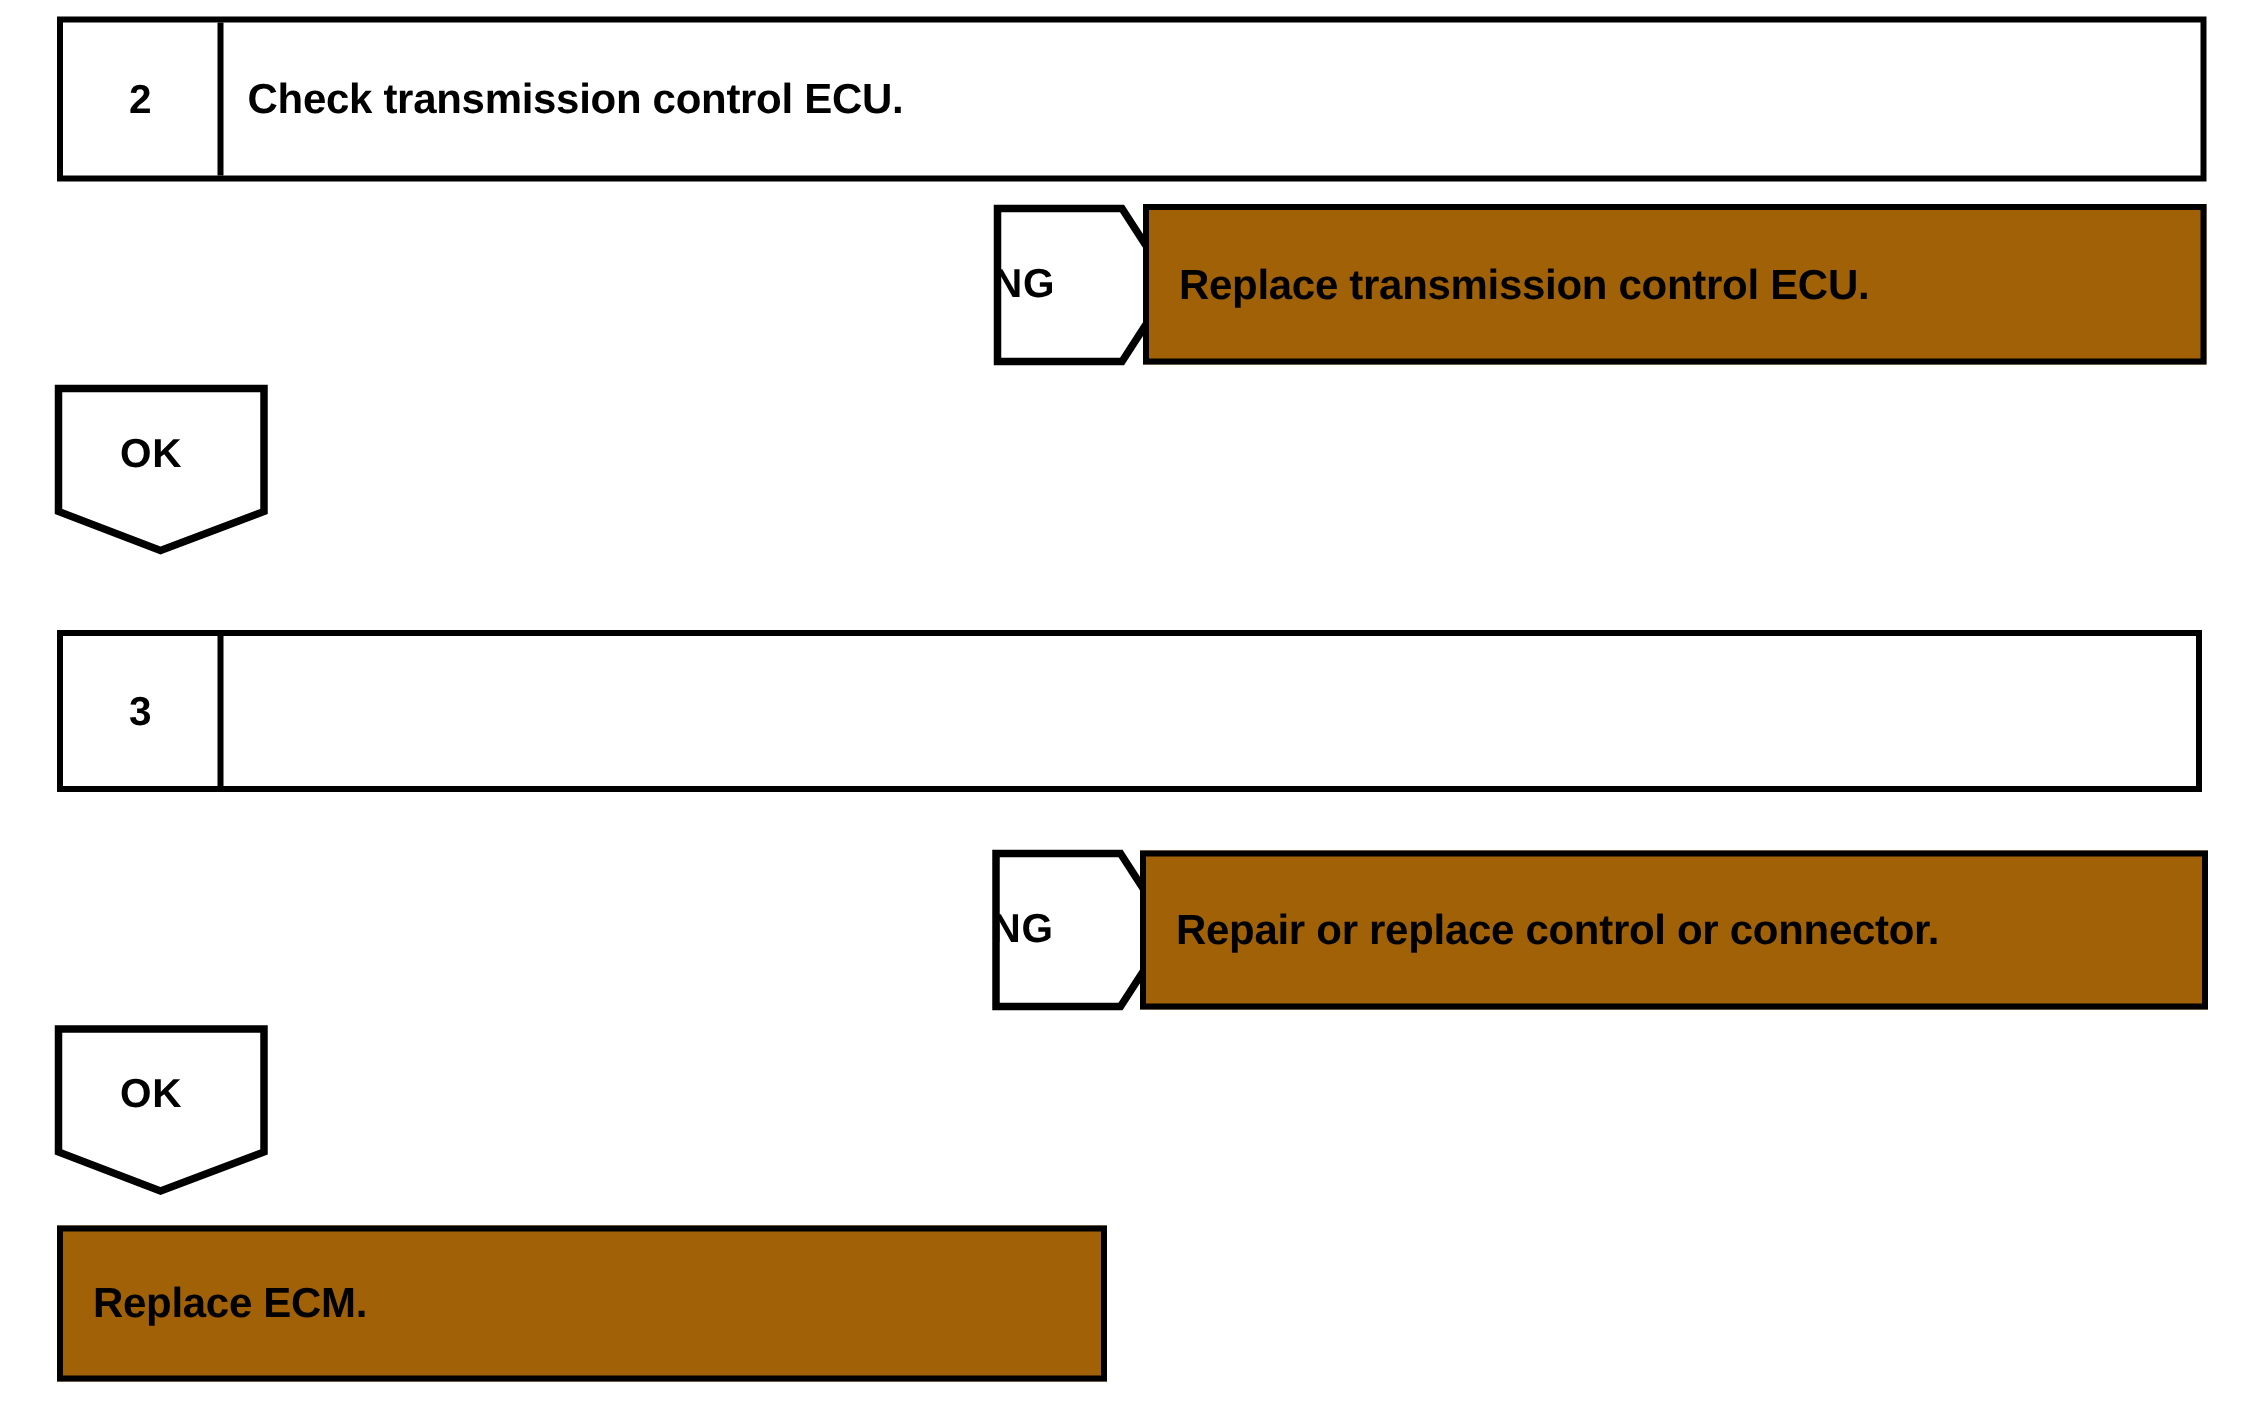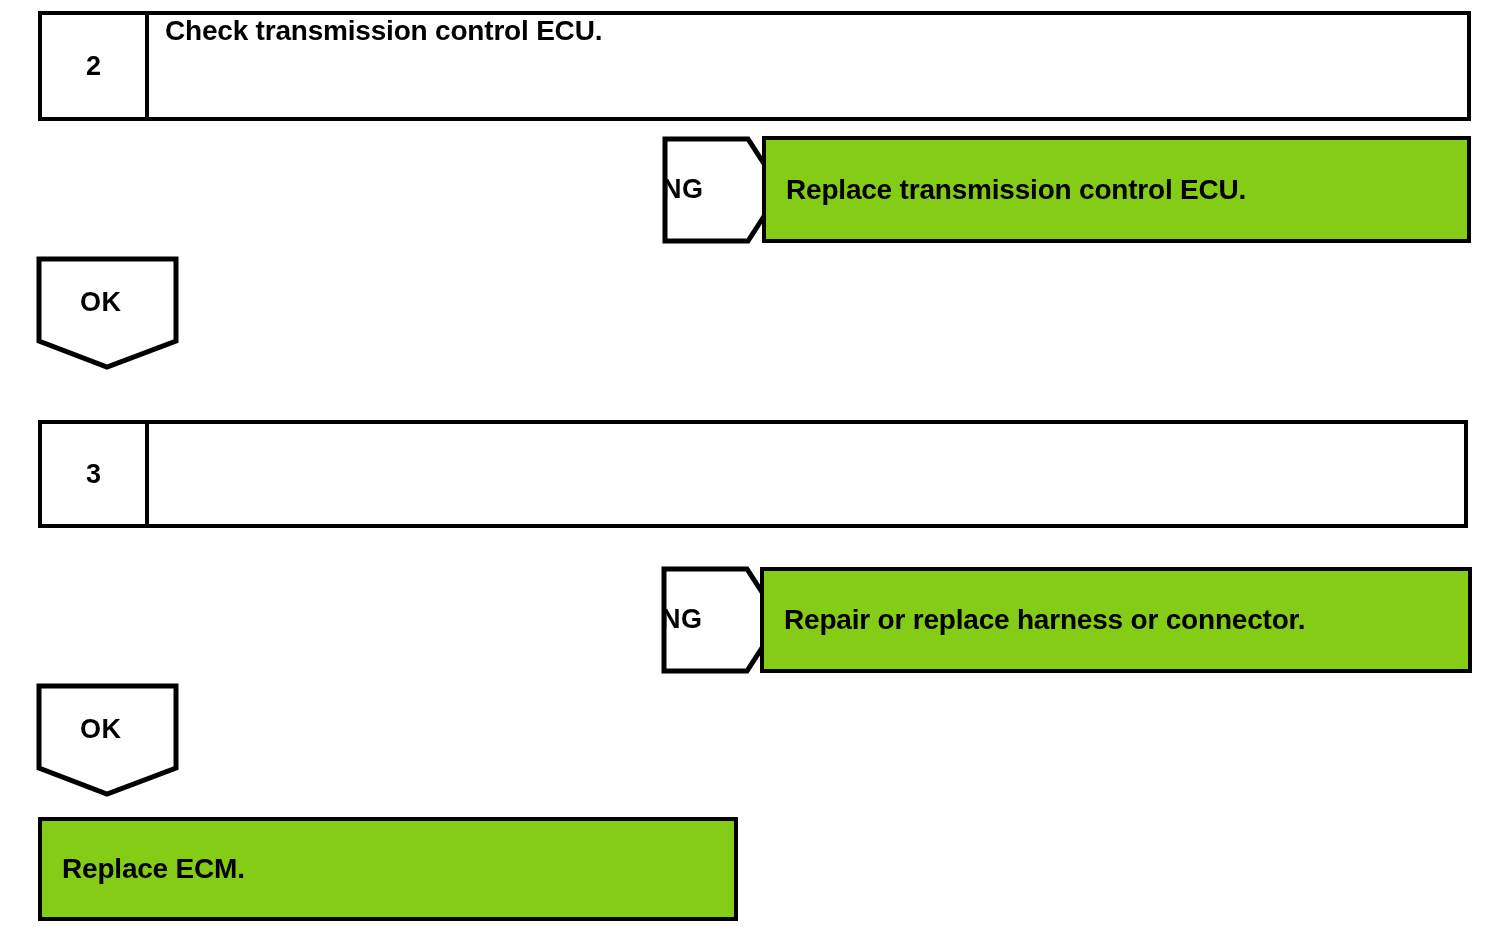--- a/index.html
+++ b/index.html
@@ -39,35 +39,36 @@
     justify-content: center;
   }
   .step-num {
     font-size: 27px;
     font-weight: bold;
     letter-spacing: 0px;
   }
   .step-text-cell {
     flex: 1;
     display: flex;
+    align-items: center;
     padding-left: 16px;
   }
   .step-text {
     font-size: 28px;
     font-weight: bold;
     letter-spacing: -0.2px;
     white-space: nowrap;
   }
 
   
   .result-box {
     position: absolute;
     box-sizing: border-box;
     border: 4px solid #000;
-    background: #84cc16;
+    background: #a16207;
     display: flex;
     align-items: center;
     padding-left: 20px;
   }
   .result-text {
     font-size: 28px;
     font-weight: bold;
     letter-spacing: -0.2px;
     white-space: nowrap;
   }
@@ -131,21 +132,21 @@
   </div>
 
   <div class="ng-arrow" style="left:633px; top:566px;">
     <svg width="122" height="108" viewBox="0 0 122 108">
       <polygon points="3,3 86,3 119,54 86,105 3,105" fill="#ffffff" stroke="#000000" stroke-width="5" stroke-linejoin="miter"></polygon>
     </svg>
     <span class="arrow-label" style="left:28px; top:40px;">NG</span>
   </div>
 
   <div class="result-box" style="left:760px; top:567px; width:712px; height:106px;">
-    <span class="result-text">Repair or replace harness or connector.</span>
+    <span class="result-text">Repair or replace control or connector.</span>
   </div>
 
   <div class="ok-arrow" style="left:36px; top:683px;">
     <svg width="146" height="115" viewBox="0 0 146 115">
       <polygon points="3,3 140,3 140,85 71,111 3,85" fill="#ffffff" stroke="#000000" stroke-width="5" stroke-linejoin="miter"></polygon>
     </svg>
     <span class="arrow-label" style="left:44px; top:33px;">OK</span>
   </div>
 
   <div class="result-box" style="left:38px; top:817px; width:700px; height:104px; ">

